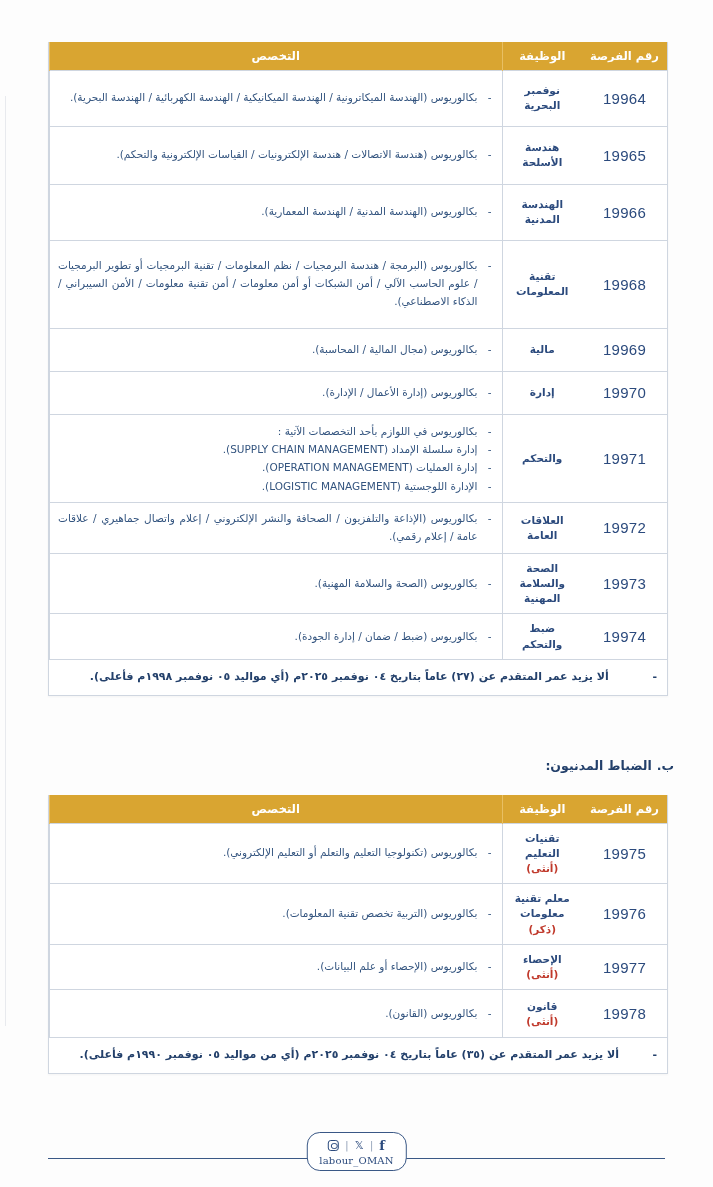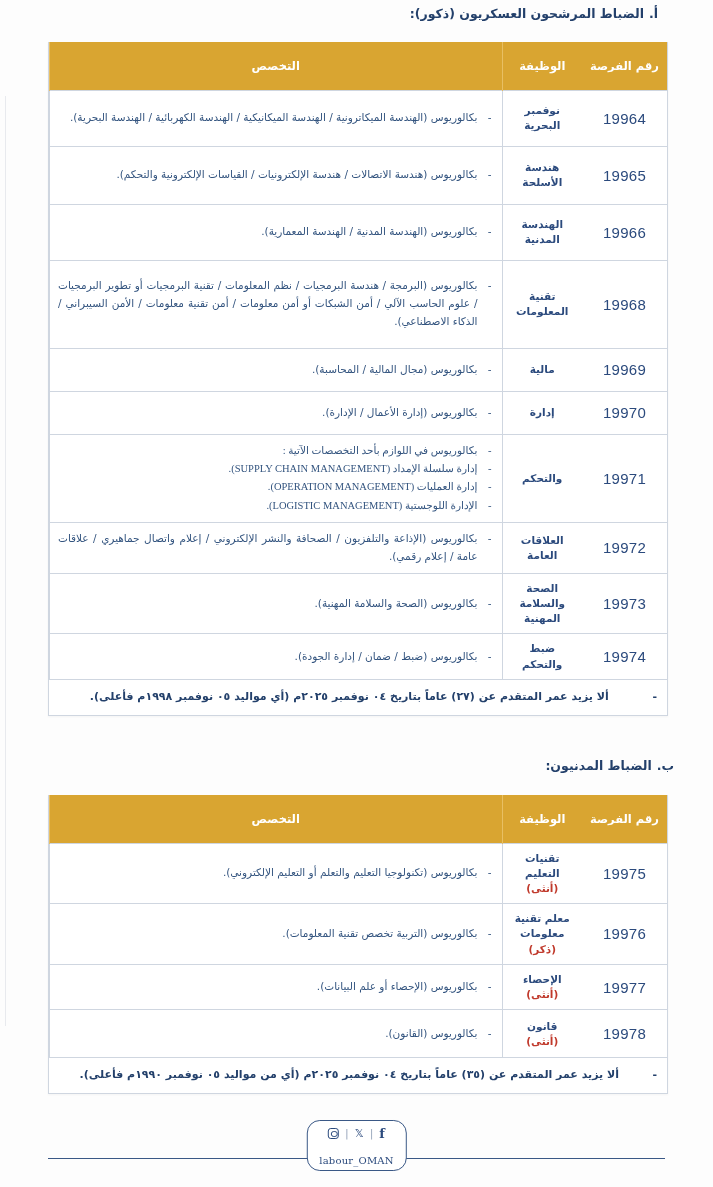--- a/index.html
+++ b/index.html
@@ -63,21 +63,21 @@
 
   table.jobs col.c-num   { width: 85px; }
   table.jobs col.c-job   { width: 80px; }
   table.jobs col.c-spec  { width: auto; }
 
   table.jobs thead th {
     background: #d9a531;
     color: #ffffff;
     font-size: 11.5px;
     font-weight: bold;
-    height: 48px;
+    height: 28px;
     vertical-align: middle;
     text-align: center;
     border-left: 1px solid #e8bf63;
     padding: 2px 4px;
     white-space: nowrap;
   }
   table.jobs thead th:first-child { border-left: none; }
 
   table.jobs tbody td {
     border-top: 1px solid #cfd6e0;
@@ -116,21 +116,20 @@
     padding-right: 10px;
   }
 
   
   ul.spec-list { list-style: none; }
   ul.spec-list li {
     position: relative;
     padding-right: 16px;
     line-height: 1.75;
     text-align: right;
-    font-family: Liberation Serif, serif;
   }
   ul.spec-list li::before {
     content: "-";
     position: absolute;
     right: 2px;
     top: 0;
     color: #33547f;
   }
   .spec-single {
     position: relative;
@@ -220,40 +219,35 @@
   }
   .icon-ig::after {
     content: "";
     position: absolute;
     left: 2.2px; top: 2.2px;
     width: 4.2px; height: 4.2px;
     border: 1.2px solid #2b4a7d;
     border-radius: 50%;
   }
   .social-handle {
-    margin-top: 15px;
+    margin-top: 3px;
     font-family: "DejaVu Serif", "Liberation Serif", serif;
     font-size: 10px;
     color: #2b4a7d;
     direction: ltr;
     letter-spacing: 0.2px;
   }
 </style>
 </head>
 <body>
 
 <div class="page">
 
   <div class="edge-rule"></div>
 
-  <div style="position:absolute; left:48px; top:6px; width:620px;">
-    <div class="section-heading">
-      <span class="marker">أ.</span><span>الضباط المرشحون العسكريون (ذكور):</span>
-    </div>
-  </div>
 
   <div class="table-block" style="top:42px;">
     <table class="jobs">
       <colgroup>
         <col class="c-num">
           <col class="c-job">
           <col class="c-spec">
       </colgroup>
       <thead>
         <tr>

